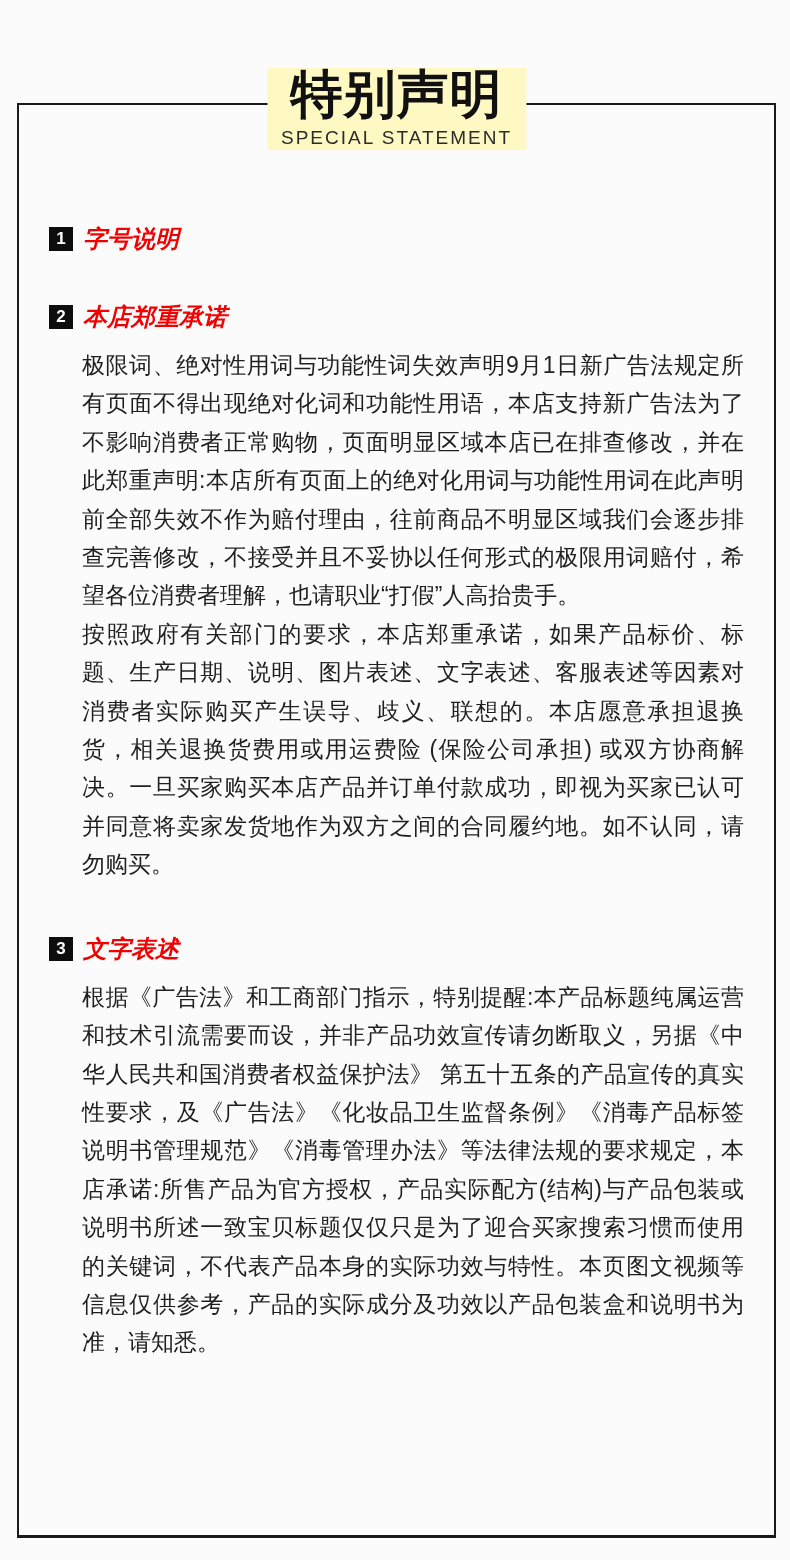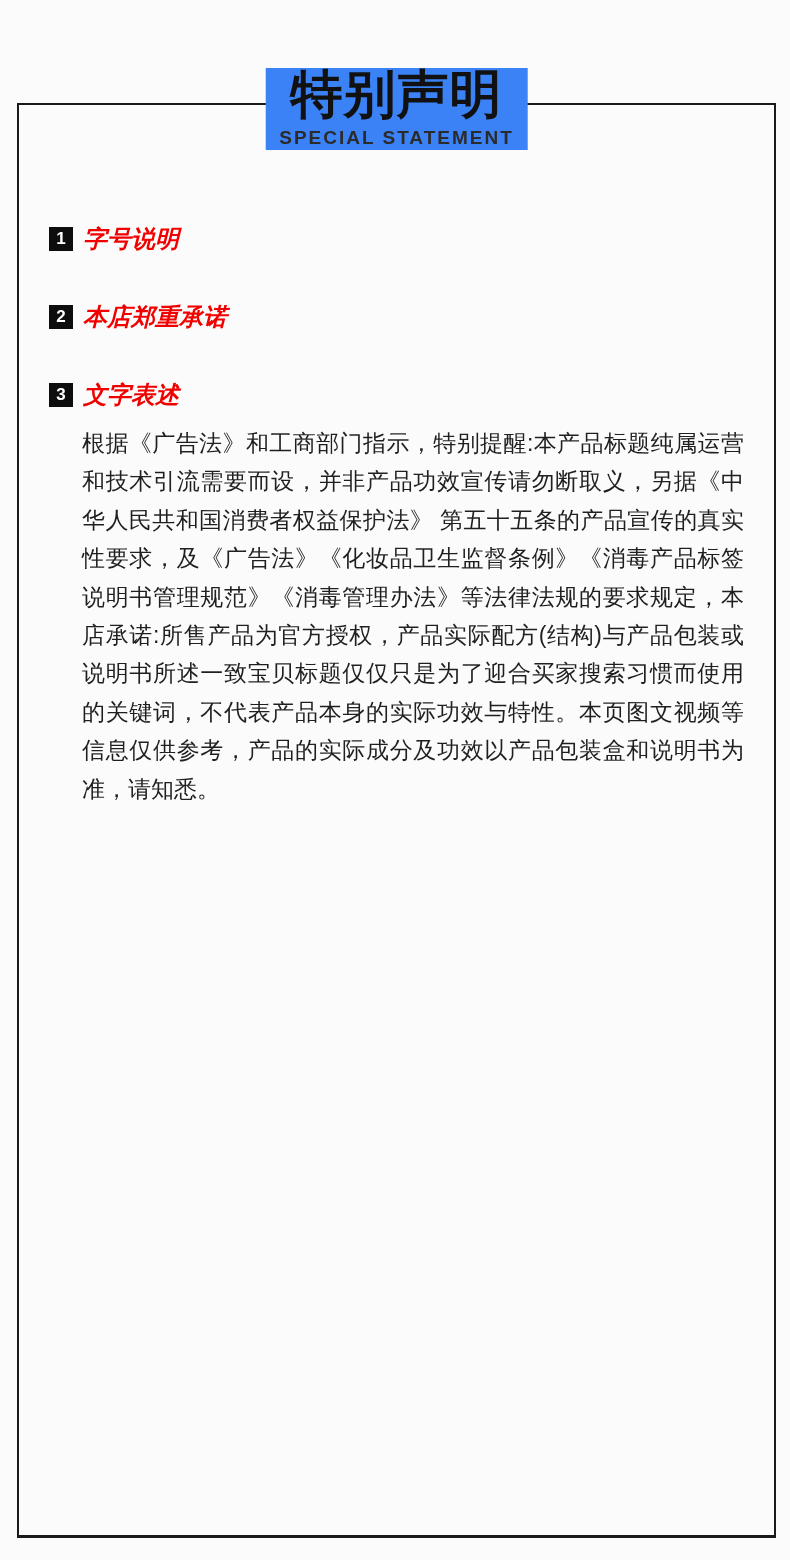--- a/index.html
+++ b/index.html
@@ -18,37 +18,37 @@
     height: 1435px;
     border: 2px solid #1a1a1a;
     border-bottom-width: 3px;
   }
 
   .title-block {
     position: absolute;
     top: -37px;
     left: 50%;
     transform: translateX(-50%);
-    background: #3b82f6;
+    background: #fef9c3;
     padding: 0 14px;
     text-align: center;
     white-space: nowrap;
   }
   .main-title {
     font-size: 52px;
     line-height: 52px;
     font-weight: 900;
     color: #111;
     letter-spacing: 1px;
   }
   .sub-title {
     margin-top: 6px;
     font-size: 19px;
     line-height: 24px;
-    font-weight: 700;
+    font-weight: 400;
     color: #2b2b2b;
     letter-spacing: 2px;
   }
 
   .content {
     padding: 121px 30px 36px 30px;
   }
 
   .section { margin-top: 0; }
   .section + .section { margin-top: 52px; }
@@ -109,20 +109,22 @@
         <div class="heading-text" data-name="section-heading-label">字号说明</div>
       </div>
     </div>
 
     <div class="section" data-name="section-adlaw">
       <div class="section-heading" data-name="section-heading">
         <div class="num-badge" data-name="section-number-badge">2</div>
         <div class="heading-text" data-name="section-heading-label">本店郑重承诺</div>
       </div>
       <div class="para-group" data-name="section-paragraphs">
+        <p data-name="section-paragraph">极限词、绝对性用词与功能性词失效声明9月1日新广告法规定所有页面不得出现绝对化词和功能性用语，本店支持新广告法为了不影响消费者正常购物，页面明显区域本店已在排查修改，并在此郑重声明:本店所有页面上的绝对化用词与功能性用词在此声明前全部失效不作为赔付理由，往前商品不明显区域我们会逐步排查完善修改，不接受并且不妥协以任何形式的极限用词赔付，希望各位消费者理解，也请职业“打假”人高抬贵手。</p>
+        <p data-name="section-paragraph">按照政府有关部门的要求，本店郑重承诺，如果产品标价、标题、生产日期、说明、图片表述、文字表述、客服表述等因素对消费者实际购买产生误导、歧义、联想的。本店愿意承担退换货，相关退换货费用或用运费险 (保险公司承担) 或双方协商解决。一旦买家购买本店产品并订单付款成功，即视为买家已认可并同意将卖家发货地作为双方之间的合同履约地。如不认同，请勿购买。</p>
       </div>
     </div>
 
     <div class="section" data-name="section-legal">
       <div class="section-heading" data-name="section-heading">
         <div class="num-badge" data-name="section-number-badge">3</div>
         <div class="heading-text" data-name="section-heading-label">文字表述</div>
       </div>
       <div class="para-group" data-name="section-paragraphs">
         <p data-name="section-paragraph">根据《广告法》和工商部门指示，特别提醒:本产品标题纯属运营和技术引流需要而设，并非产品功效宣传请勿断取义，另据《中华人民共和国消费者权益保护法》 第五十五条的产品宣传的真实性要求，及《广告法》《化妆品卫生监督条例》《消毒产品标签说明书管理规范》《消毒管理办法》等法律法规的要求规定，本店承诺:所售产品为官方授权，产品实际配方(结构)与产品包装或说明书所述一致宝贝标题仅仅只是为了迎合买家搜索习惯而使用的关键词，不代表产品本身的实际功效与特性。本页图文视频等信息仅供参考，产品的实际成分及功效以产品包装盒和说明书为准，请知悉。</p>

